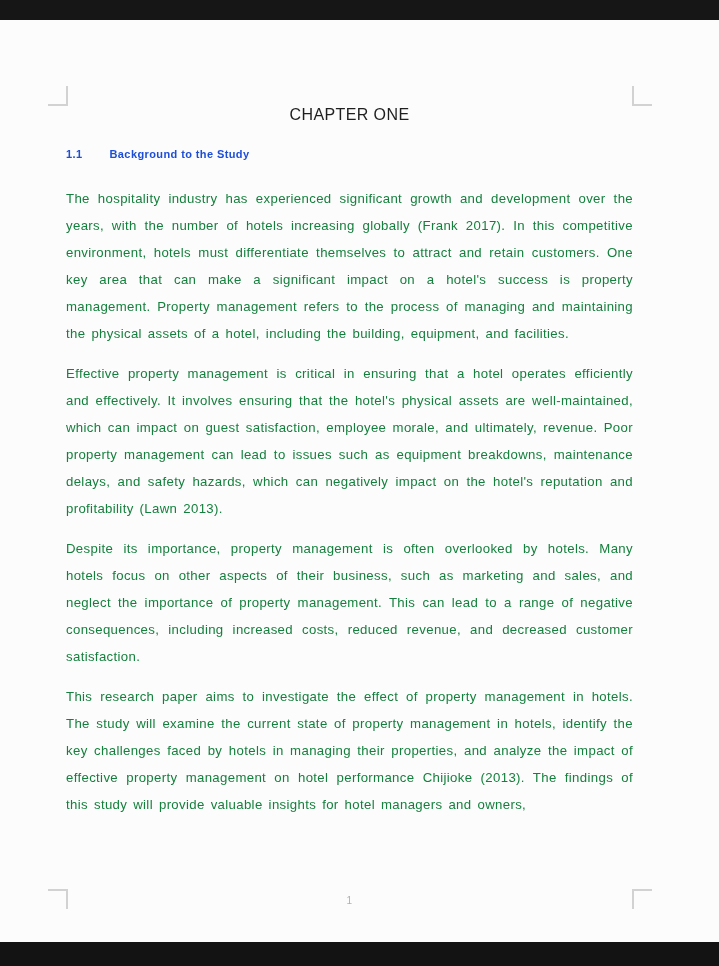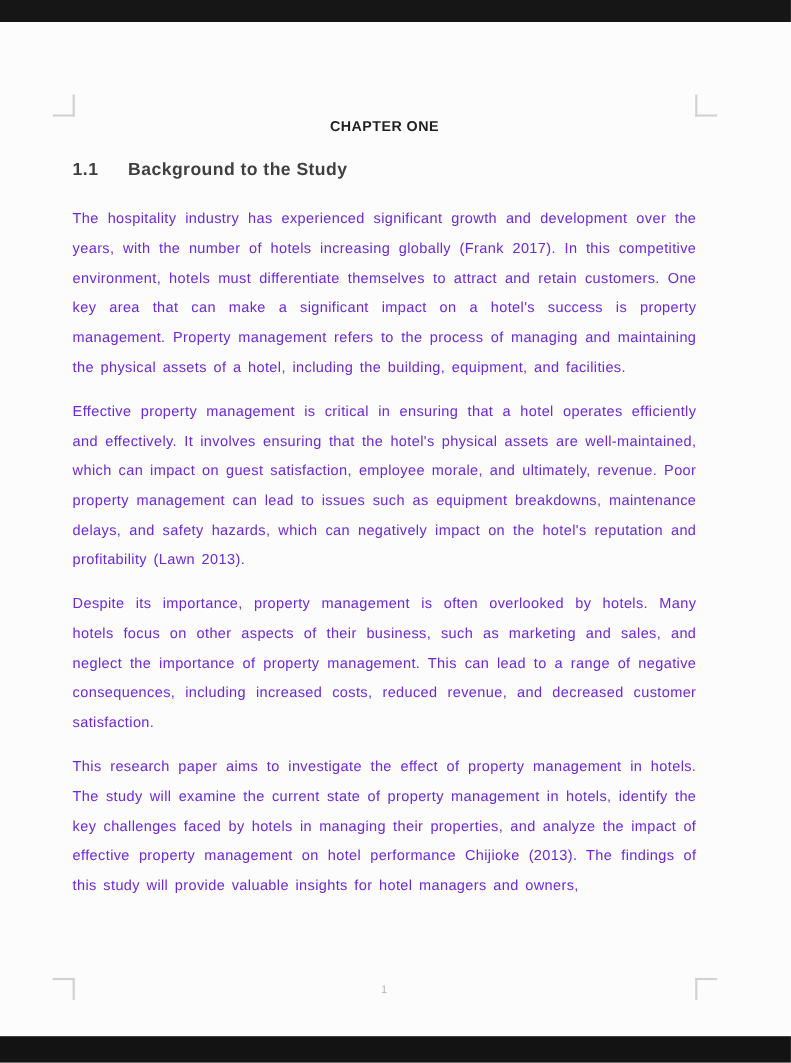--- a/index.html
+++ b/index.html
@@ -50,44 +50,44 @@
   .crop.br { left: 632px; top: 869px; border-left:  2px solid #d2d2d2; border-top:    2px solid #d2d2d2; }
 
   .content {
     position: absolute;
     top: 0;
     left: 66px;
     width: 567px;
   }
   .h-center {
     text-align: center;
-    font-size: 13px;
-    font-weight: 700;
+    font-size: 16px;
+    font-weight: 400;
     letter-spacing: 0.4px;
     color: #1f1f1f;
     line-height: 17px;
   }
   .chapter { margin: 86px 0 0 0; }
   .intro   { margin: 22px 0 0 0; }
 
   .section-heading {
     margin: 23px 0 22px 0;
-    font-size: 16px;
+    font-size: 11px;
     font-weight: 700;
     letter-spacing: 0.4px;
-    color: #404040;
+    color: #1d4ed8;
     line-height: 17px;
   }
   .sec-num { display: inline-block; margin-right: 27px; }
 
   .content p {
     margin: 0 0 13px 0;
     font-size: 13.2px;
     font-weight: 400;
-    color: #6d28d9;
+    color: #15803d;
     line-height: 27px;
     letter-spacing: 0.35px;
     word-spacing: 2px;
     text-align: justify;
   }
 
   .page-number {
     position: absolute;
     left: 66px;
     top: 875px;

